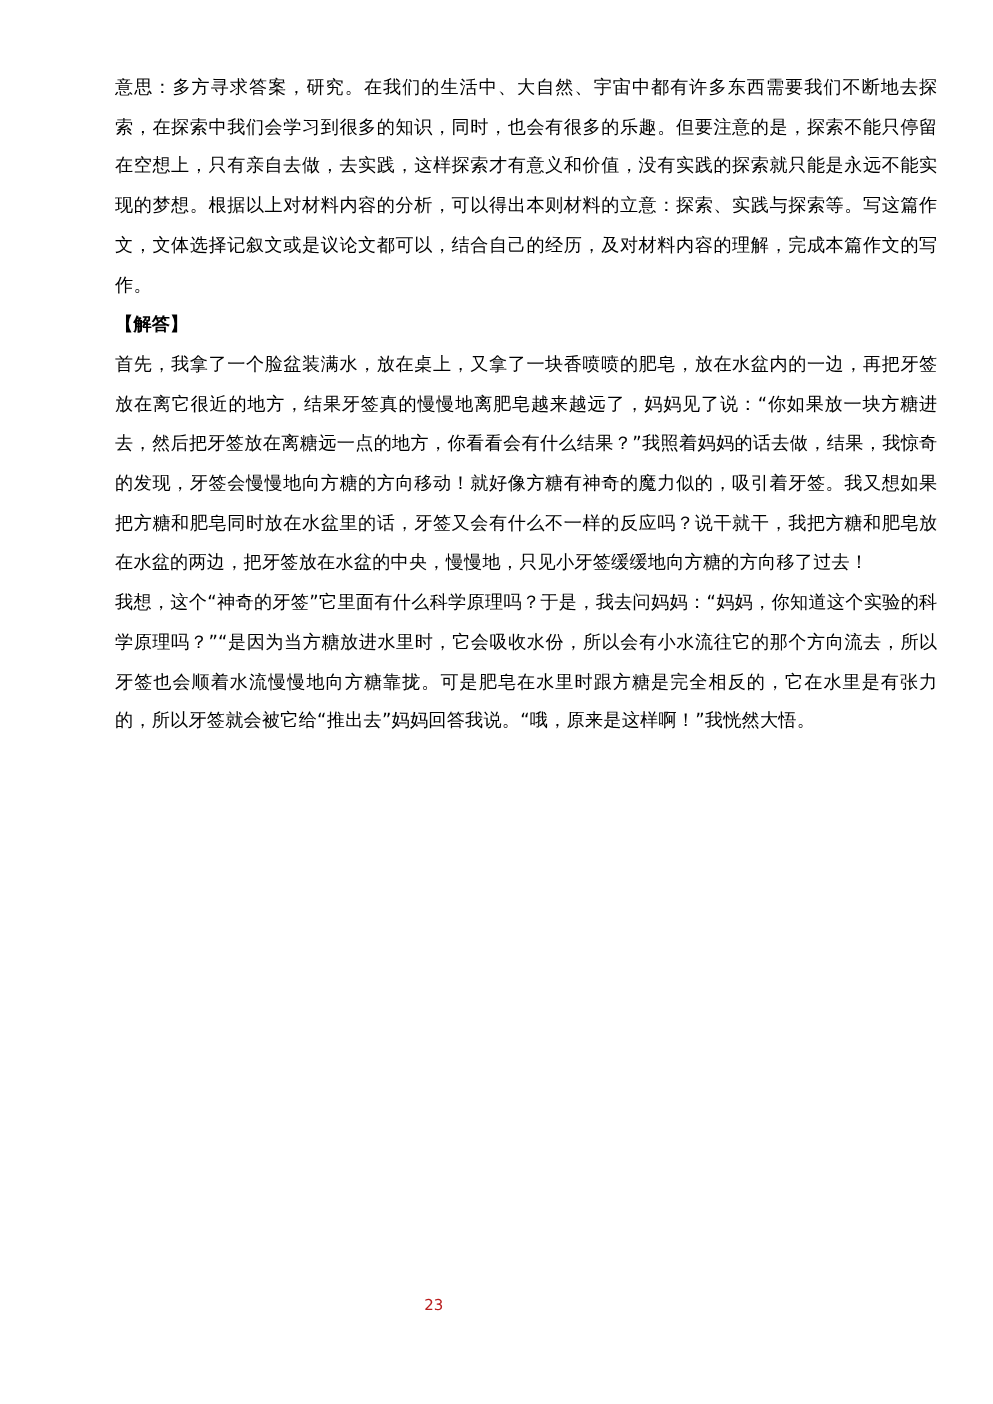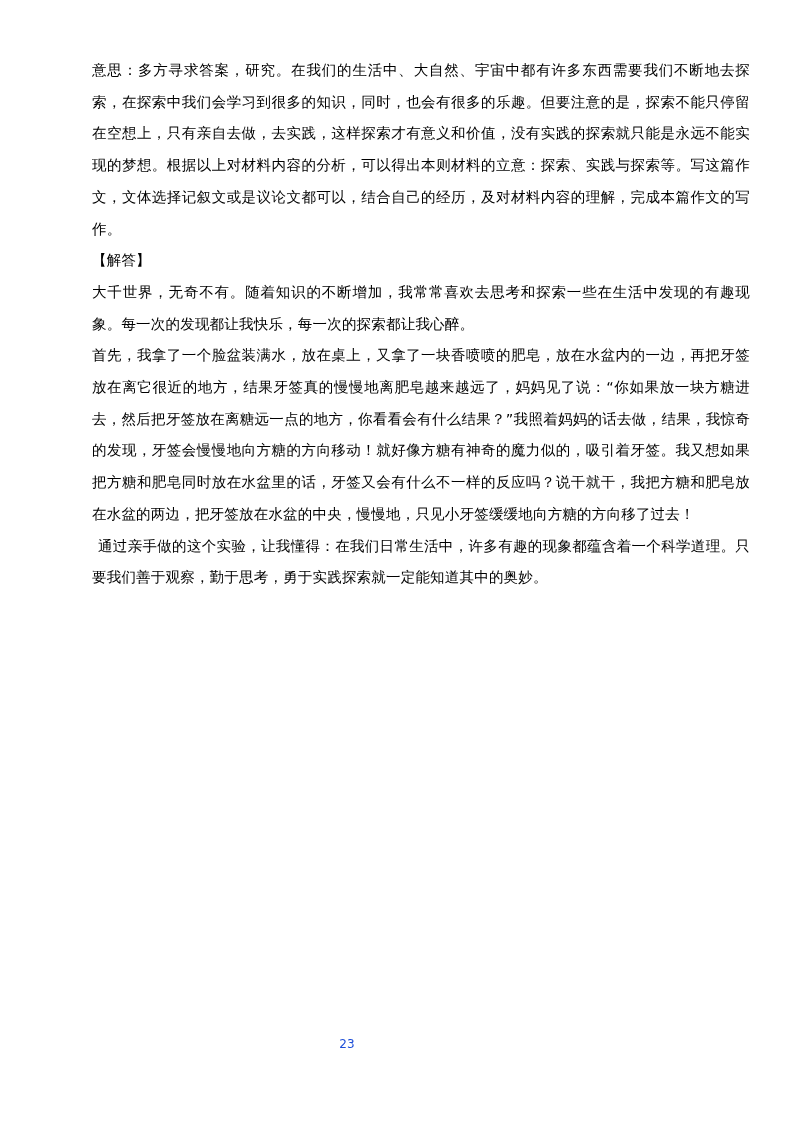--- a/index.html
+++ b/index.html
@@ -24,54 +24,53 @@
     font-size: 14.5px;
     line-height: 31.7px;
     text-align: justify;
     letter-spacing: 0.2px;
   }
   .content p {
     margin: 0;
     padding: 0;
   }
   .content p strong {
-    font-weight: normal;
+    font-weight: bold;
   }
   .indent-sm {
     text-indent: 6px;
   }
   .page-number {
     position: absolute;
     top: 1036px;
     left: 0;
     width: 694px;
     text-align: center;
     font-size: 12px;
     line-height: 16px;
-    color: #1d4ed8;
+    color: #b91c1c;
   }
 </style>
 </head>
 <body>
 
 <div class="page">
 
   <div class="content">
 
     <p><strong></strong><span>意思：多方寻求答案，研究。在我们的生活中、大自然、宇宙中都有许多东西需要我们不断地去探索，在探索中我们会学习到很多的知识，同时，也会有很多的乐趣。但要注意的是，探索不能只停留在空想上，只有亲自去做，去实践，这样探索才有意义和价值，没有实践的探索就只能是永远不能实现的梦想。根据以上对材料内容的分析，可以得出本则材料的立意：探索、实践与探索等。写这篇作文，文体选择记叙文或是议论文都可以，结合自己的经历，及对材料内容的理解，完成本篇作文的写作。</span></p>
 
     <p><strong>【解答】</strong><span></span></p>
 
 
-    <p><strong></strong><span>大千世界，无奇不有。随着知识的不断增加，我常常喜欢去思考和探索一些在生活中发现的有趣现象。每一次的发现都让我快乐，每一次的探索都让我心醉。</span></p>
 
 
     <p><strong></strong><span>首先，我拿了一个脸盆装满水，放在桌上，又拿了一块香喷喷的肥皂，放在水盆内的一边，再把牙签放在离它很近的地方，结果牙签真的慢慢地离肥皂越来越远了，妈妈见了说：“你如果放一块方糖进去，然后把牙签放在离糖远一点的地方，你看看会有什么结果？”我照着妈妈的话去做，结果，我惊奇的发现，牙签会慢慢地向方糖的方向移动！就好像方糖有神奇的魔力似的，吸引着牙签。我又想如果把方糖和肥皂同时放在水盆里的话，牙签又会有什么不一样的反应吗？说干就干，我把方糖和肥皂放在水盆的两边，把牙签放在水盆的中央，慢慢地，只见小牙签缓缓地向方糖的方向移了过去！</span></p>
 
+    <p><strong></strong><span>我想，这个“神奇的牙签”它里面有什么科学原理吗？于是，我去问妈妈：“妈妈，你知道这个实验的科学原理吗？”“是因为当方糖放进水里时，它会吸收水份，所以会有小水流往它的那个方向流去，所以牙签也会顺着水流慢慢地向方糖靠拢。可是肥皂在水里时跟方糖是完全相反的，它在水里是有张力的，所以牙签就会被它给“推出去”妈妈回答我说。“哦，原来是这样啊！”我恍然大悟。</span></p>
 
-    <p class="indent-sm"><strong></strong><span>通过亲手做的这个实验，让我懂得：在我们日常生活中，许多有趣的现象都蕴含着一个科学道理。只要我们善于观察，勤于思考，勇于实践探索就一定能知道其中的奥妙。</span></p>
 
 
   </div>
 
   <div class="page-number">23</div>
 
 </div>
 
 </body></html>

